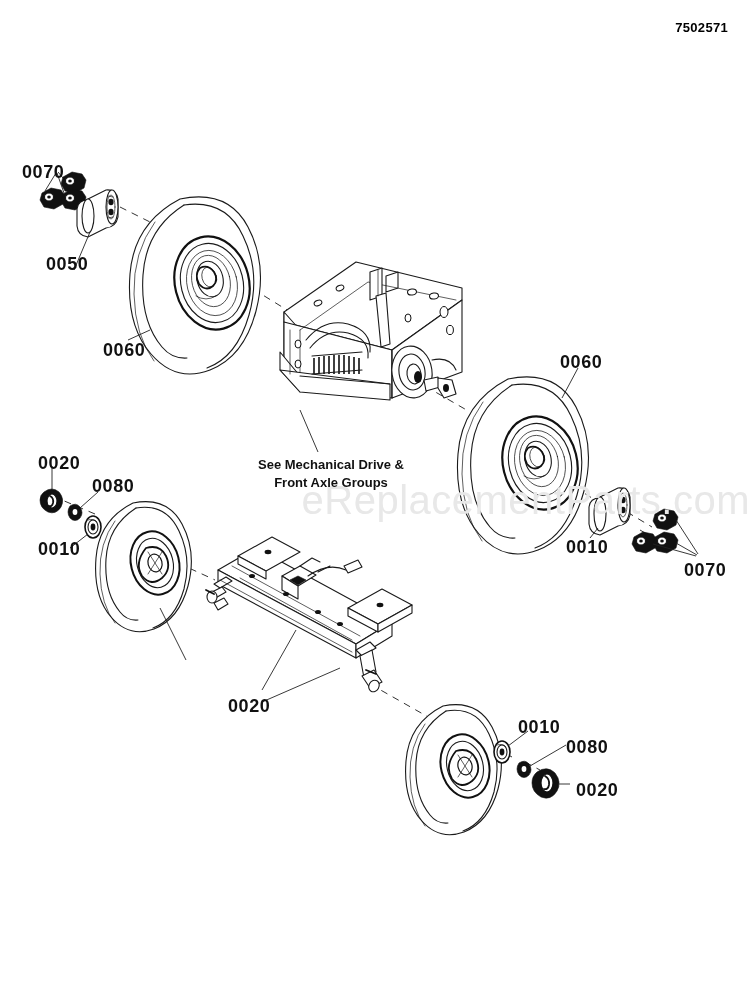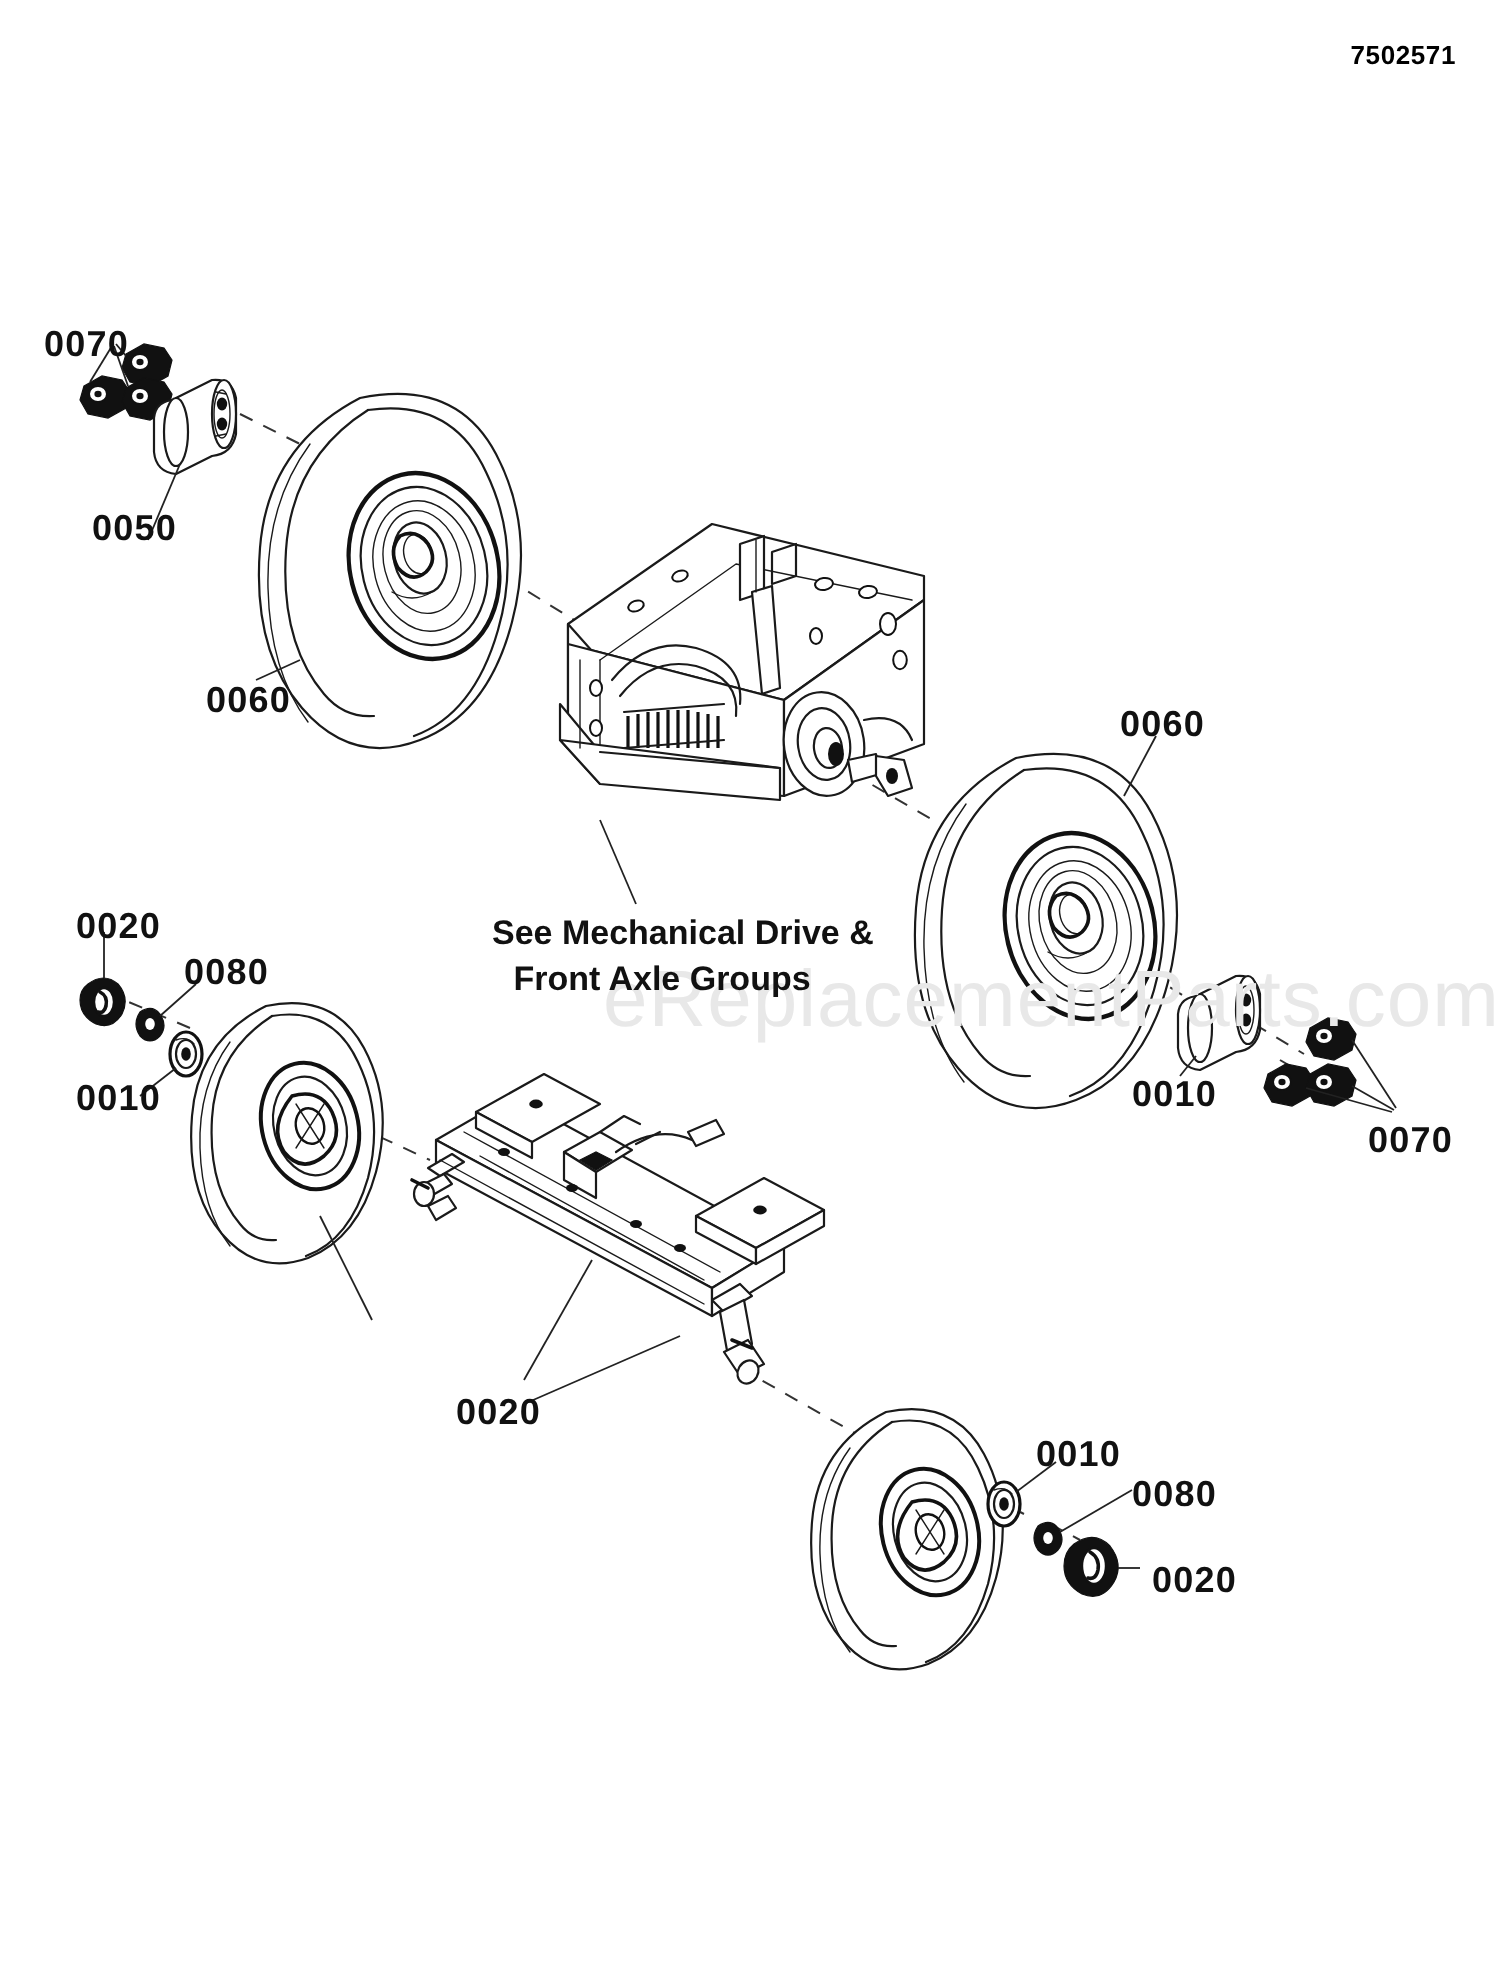--- a/index.html
+++ b/index.html
@@ -39,21 +39,21 @@
     font-family: "Liberation Sans", sans-serif;
     font-size: 18px;
     font-weight: bold;
     letter-spacing: 0.6px;
     color: #111111;
     white-space: nowrap;
   }
   .note-text {
     position: absolute;
     font-family: "Liberation Sans", sans-serif;
-    font-size: 17px;
+    font-size: 13px;
     font-weight: bold;
     color: #111111;
     text-align: center;
     line-height: 1.35;
     white-space: nowrap;
   }
   .watermark {
     position: absolute;
     left: 0;
     top: 478px;

